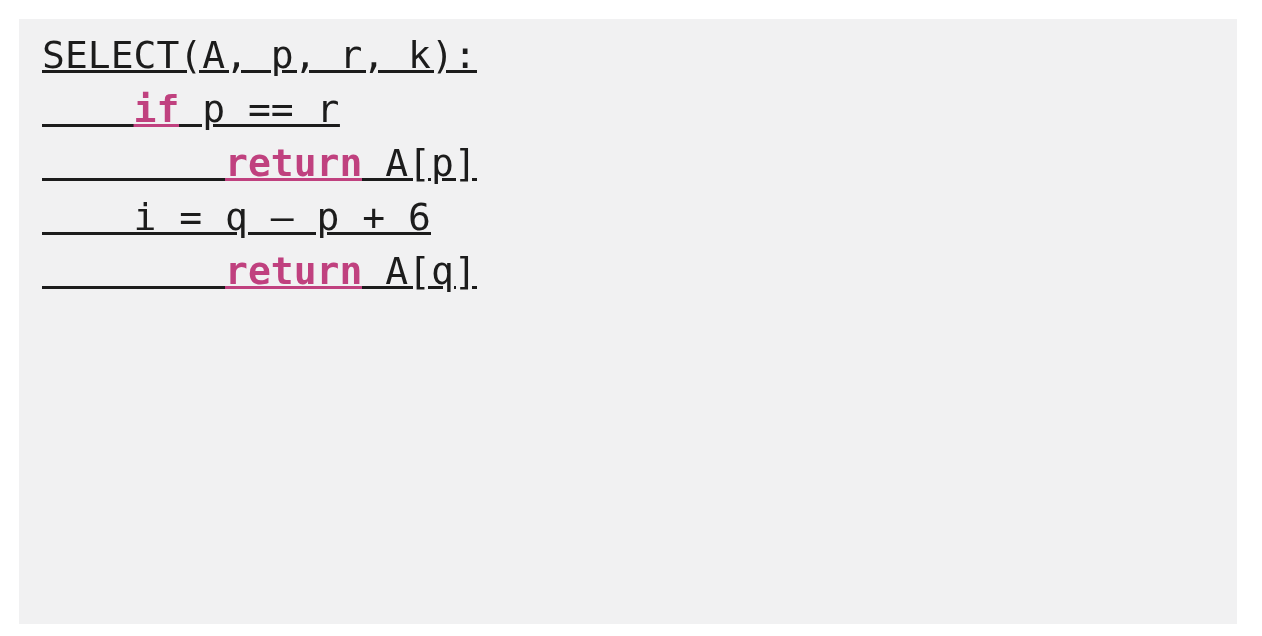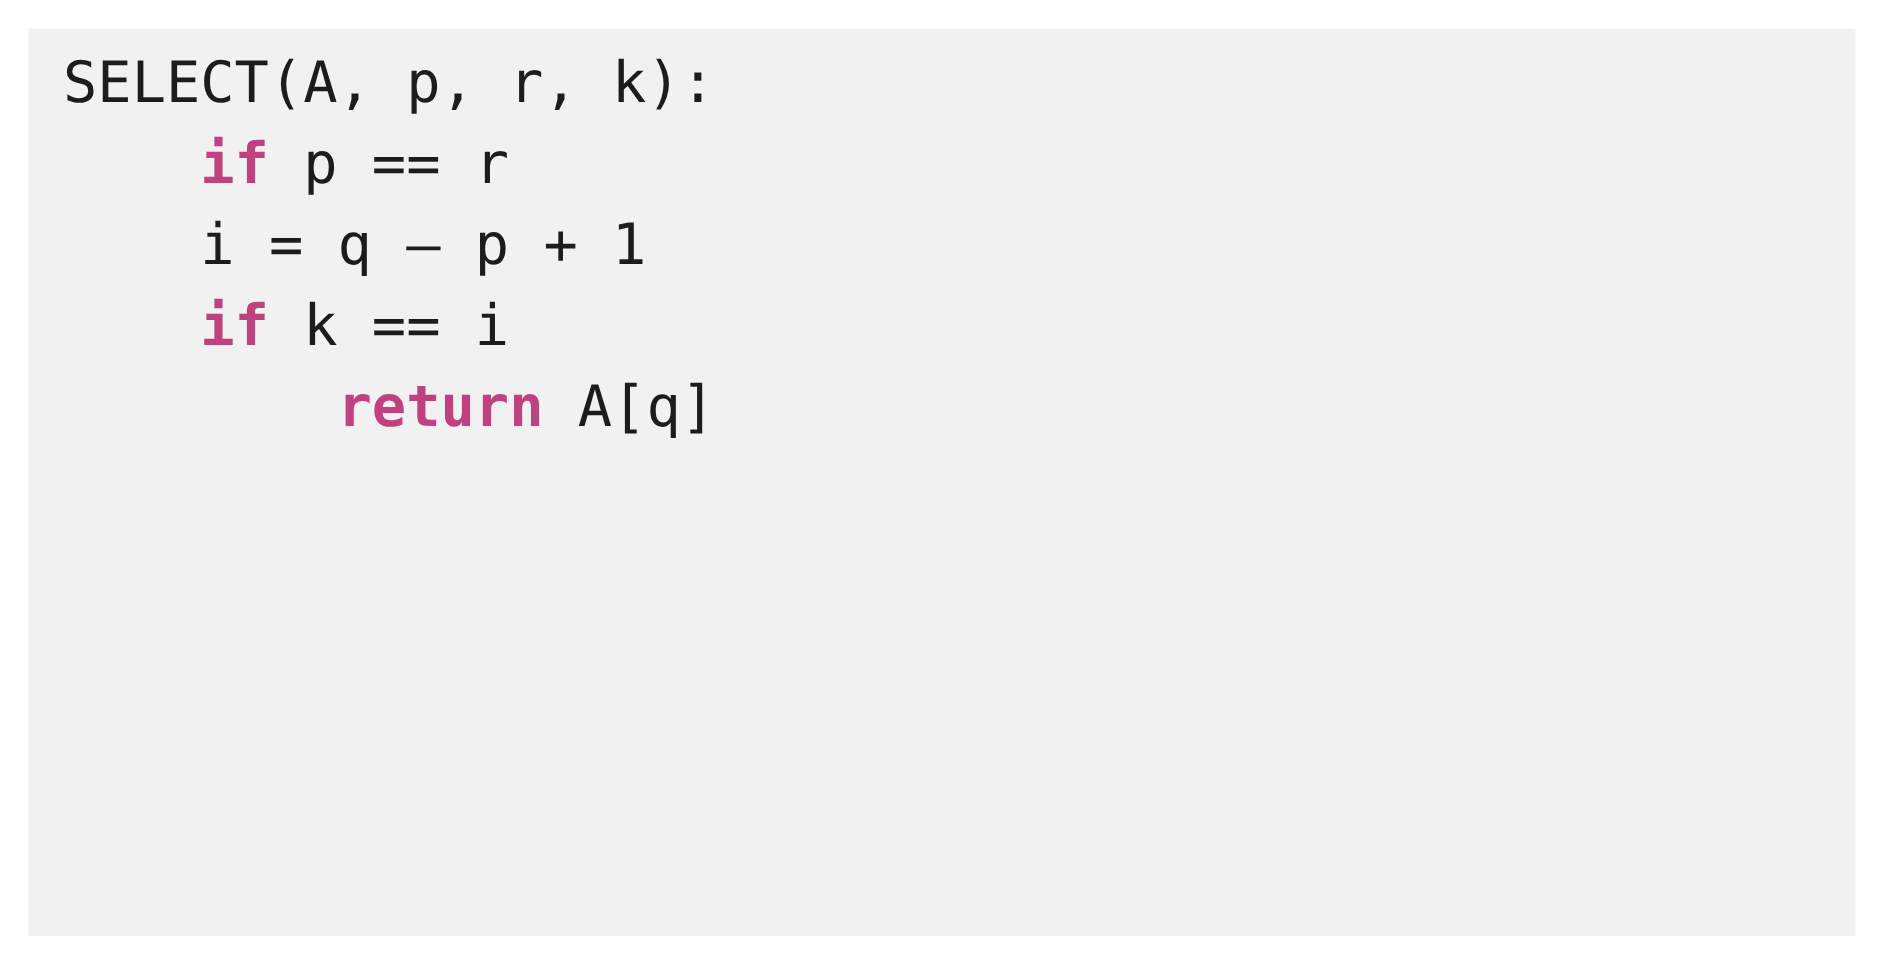--- a/index.html
+++ b/index.html
@@ -1,15 +1,15 @@
 <!DOCTYPE html>
 <html style="--panel-bg: #f1f1f2; --code-color: #1c1c1c; --kw-color: #c0417f;"><head>
   <meta charset="utf-8">
   <style>
-    * { margin: 0; padding: 0; box-sizing: border-box; }
+    * { margin: 0; padding: 0; box-sizing: border-box; text-decoration: underline; }
     html, body {
       width: 1262px;
       height: 636px;
       background: #ffffff;
       overflow: hidden;
       font-family: "DejaVu Sans Mono", "Liberation Mono", monospace;
     }
     .code-panel {
       position: absolute;
       left: 19px;
@@ -34,17 +34,17 @@
       font-weight: bold;
     }
   </style>
 </head>
 <body>
 
 <div class="code-panel">
   <div class="code-block">
       <div class="code-line"><span>SELECT(A, p, r, k):</span></div>
       <div class="code-line"><span>    </span><span class="kw">if</span><span> p == r</span></div>
-      <div class="code-line"><span>    i = q – p + 1</span></div>
-      <div class="code-line"><span>    </span><span class="kw">if</span><span> k == i</span></div>
+      <div class="code-line"><span>        </span><span class="kw">return</span><span> A[p]</span></div>
+      <div class="code-line"><span>    i = q – p + 6</span></div>
       <div class="code-line"><span>        </span><span class="kw">return</span><span> A[q]</span></div>
     </div>
 </div>
 
 </body></html>

